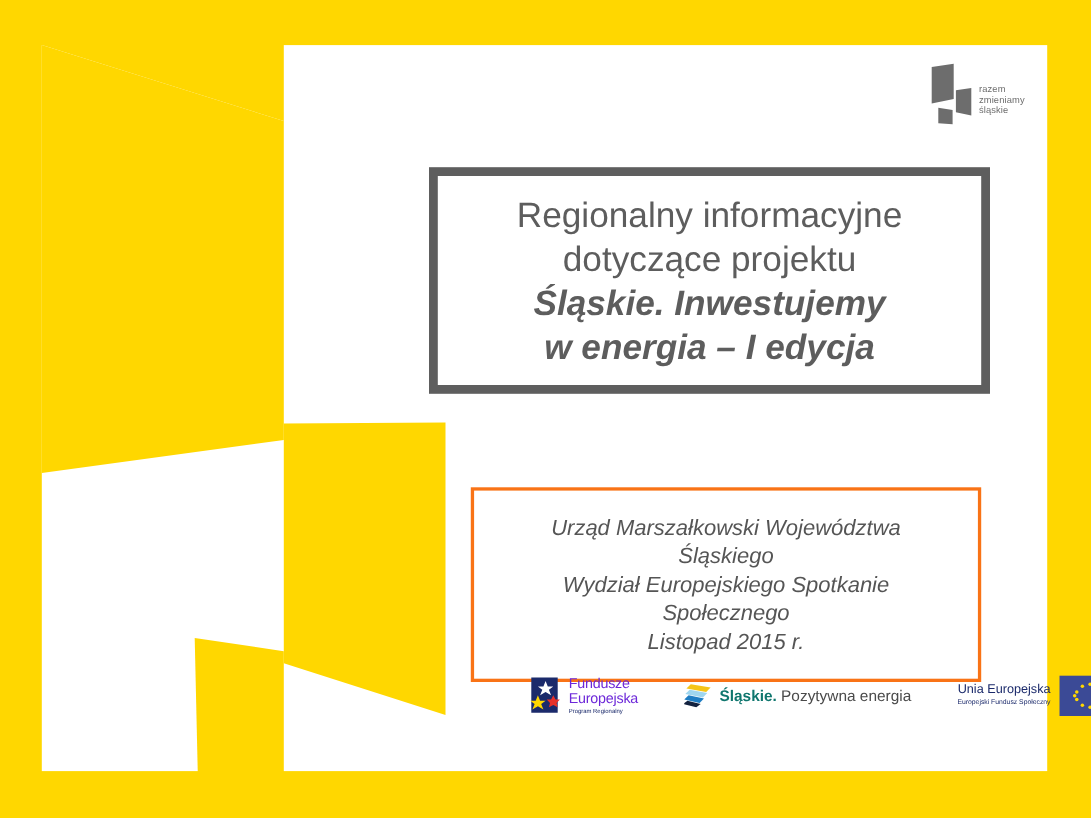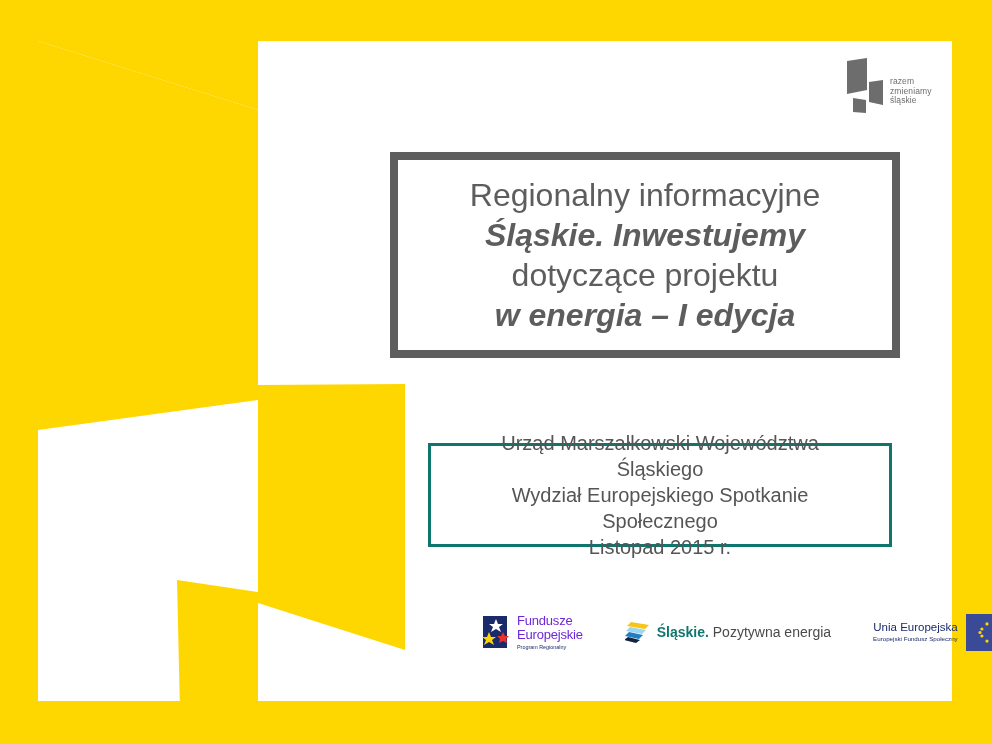--- a/index.html
+++ b/index.html
@@ -40,25 +40,25 @@
     box-sizing:border-box;
     display:flex;flex-direction:column;align-items:center;justify-content:center;
   }
   .title-box .tline{
     color:#5d5d5d;font-size:32px;line-height:40px;text-align:center;white-space:nowrap;
   }
   .title-box .tline.em{font-weight:bold;font-style:italic;}
 
   
   .sub-box{
-    position:absolute;left:428px;top:443px;width:464px;height:104px;
-    border:3px solid #0f766e;
+    position:absolute;left:428px;top:443px;width:464px;height:177px;
+    border:3px solid #f97316;
     background:#ffffff;
     box-sizing:border-box;
-    display:flex;flex-direction:column;align-items:center;justify-content:center;
+    display:flex;flex-direction:column;align-items:center;justify-content:center;font-style:italic;
   }
   .sub-box .sline{
     color:#555555;font-size:20px;line-height:26px;text-align:center;white-space:nowrap;
   }
 
   
   .footer{
     position:absolute;left:480px;top:606px;width:470px;height:52px;
     display:flex;align-items:center;
   }
@@ -109,22 +109,22 @@
     </svg>
     <div class="bm-text">
       <div>razem</div>
       <div>zmieniamy</div>
       <div>śląskie</div>
     </div>
   </div>
 
   <div class="title-box">
     <div class="tline">Regionalny informacyjne</div>
+    <div class="tline">dotyczące projektu</div>
     <div class="tline em">Śląskie. Inwestujemy</div>
-    <div class="tline">dotyczące projektu</div>
     <div class="tline em">w energia – I edycja</div>
   </div>
 
   <div class="sub-box">
     <div class="sline">Urząd Marszałkowski Województwa</div>
     <div class="sline">Śląskiego</div>
     <div class="sline">Wydział Europejskiego Spotkanie</div>
     <div class="sline">Społecznego</div>
     <div class="sline">Listopad 2015 r.</div>
   </div>
@@ -133,21 +133,21 @@
 
     <div class="logo logo-fe">
       <svg class="fe-emblem" viewBox="0 0 30 34" width="30" height="34">
         <polygon points="3,1 27,1 27,33 3,33" fill="#1b2a6b"></polygon>
         <polygon points="16,4 18,9 23,9 19,12 21,17 16,14 11,17 13,12 9,9 14,9" fill="#ffffff"></polygon>
         <polygon points="9,17 11,22 16,22 12,25 14,30 9,27 4,30 6,25 2,22 7,22" fill="#ffd700"></polygon>
         <polygon points="23,17 25,21 29,21 26,24 27,28 23,26 19,28 20,24 17,21 21,21" fill="#e8312a"></polygon>
       </svg>
       <div class="fe-text">
         <div class="fe-t1">Fundusze</div>
-        <div class="fe-t2">Europejskie</div>
+        <div class="fe-t2">Europejska</div>
         <div class="fe-t3">Program Regionalny</div>
       </div>
     </div>
 
     <div class="logo logo-sl">
       <svg class="sl-mark" viewBox="0 0 26 24" width="26" height="24">
         <polygon points="6,2 24,5 20,9 2,6" fill="#f5c518"></polygon>
         <polygon points="5,7 21,10 17,14 1,11" fill="#9fd6ef"></polygon>
         <polygon points="4,12 18,15 14,19 0,16" fill="#1f7ec4"></polygon>
         <polygon points="3,17 15,20 11,23 -1,20" fill="#13223f"></polygon>

